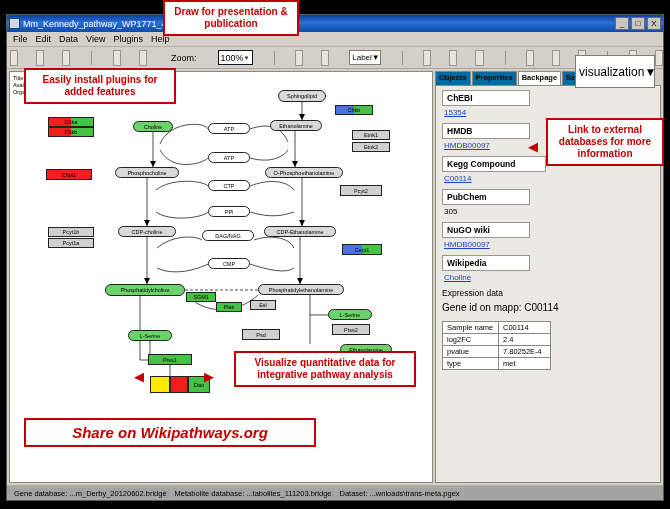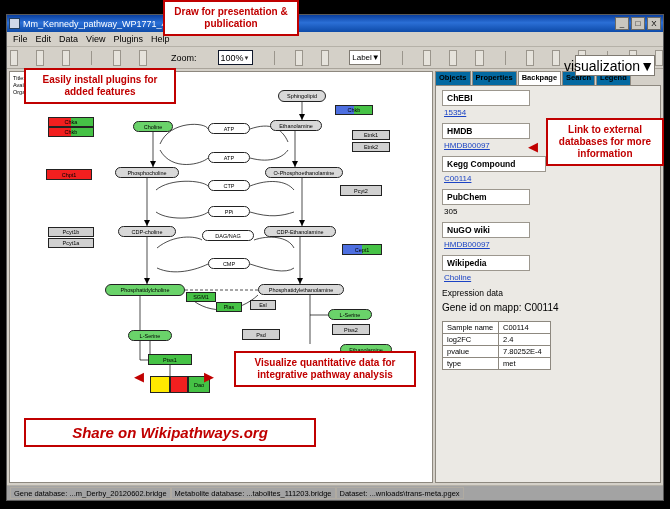--- a/index.html
+++ b/index.html
@@ -56,23 +56,23 @@
     background:#fff; padding-left:2px; display:flex; align-items:center;
     justify-content:space-between;
   }
   .zoomsel .arw { font-size:6px; color:#333; padding-right:2px; }
   .labelsel {
     font-size:8px; height:15px; width:46px; border:1px solid #7f7a72;
     background:#fff; padding-left:2px; display:flex; align-items:center;
     justify-content:space-between; margin-left:2px;
   }
   .vis-sel {
-    position:absolute; right:8px; top:40px; width:80px; height:21px;
-    border:1px solid #7f7a72; background:#fff; font-size:14px;
-    display:flex; align-items:center; justify-content:flex-end;
+    position:absolute; right:8px; top:40px; width:80px; height:33px;
+    border:1px solid #7f7a72; background:#fff; font-size:12px;
+    display:flex; align-items:center; justify-content:flex-start;
     padding-left:3px;
   }
   
   .body { flex:1; display:flex; background:#d4d0c8; min-height:0; }
   .canvaswrap { width:424px; background:#fff; border:1px solid #8d887f; margin:2px; position:relative; overflow:hidden; }
   .sidewrap { flex:1; margin:2px 2px 2px 0; display:flex; flex-direction:column; min-width:0; }
   
   .sidetabs { display:flex; font-size:7.5px; height:14px; }
   .sidetab {
     border:1px solid #8d887f; border-bottom:none; background:#0369a1;

